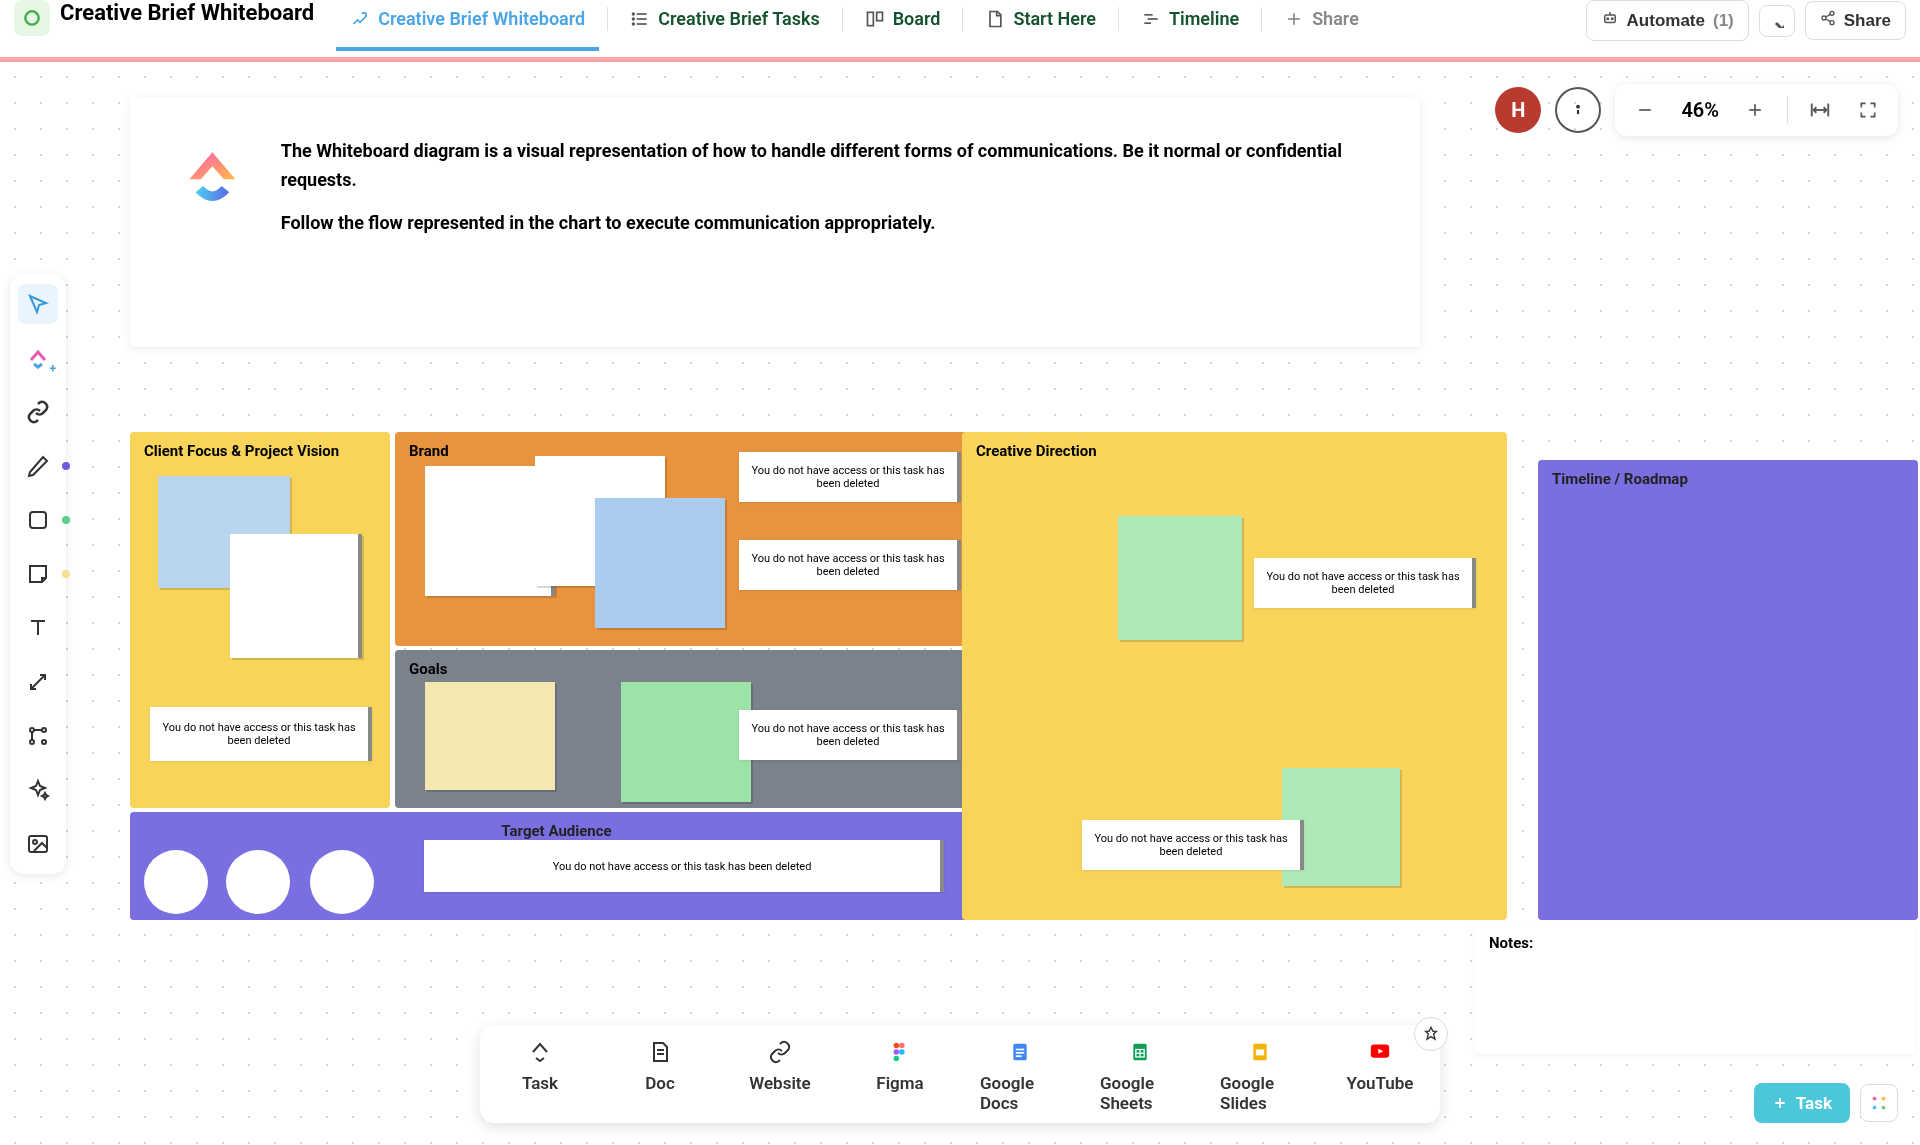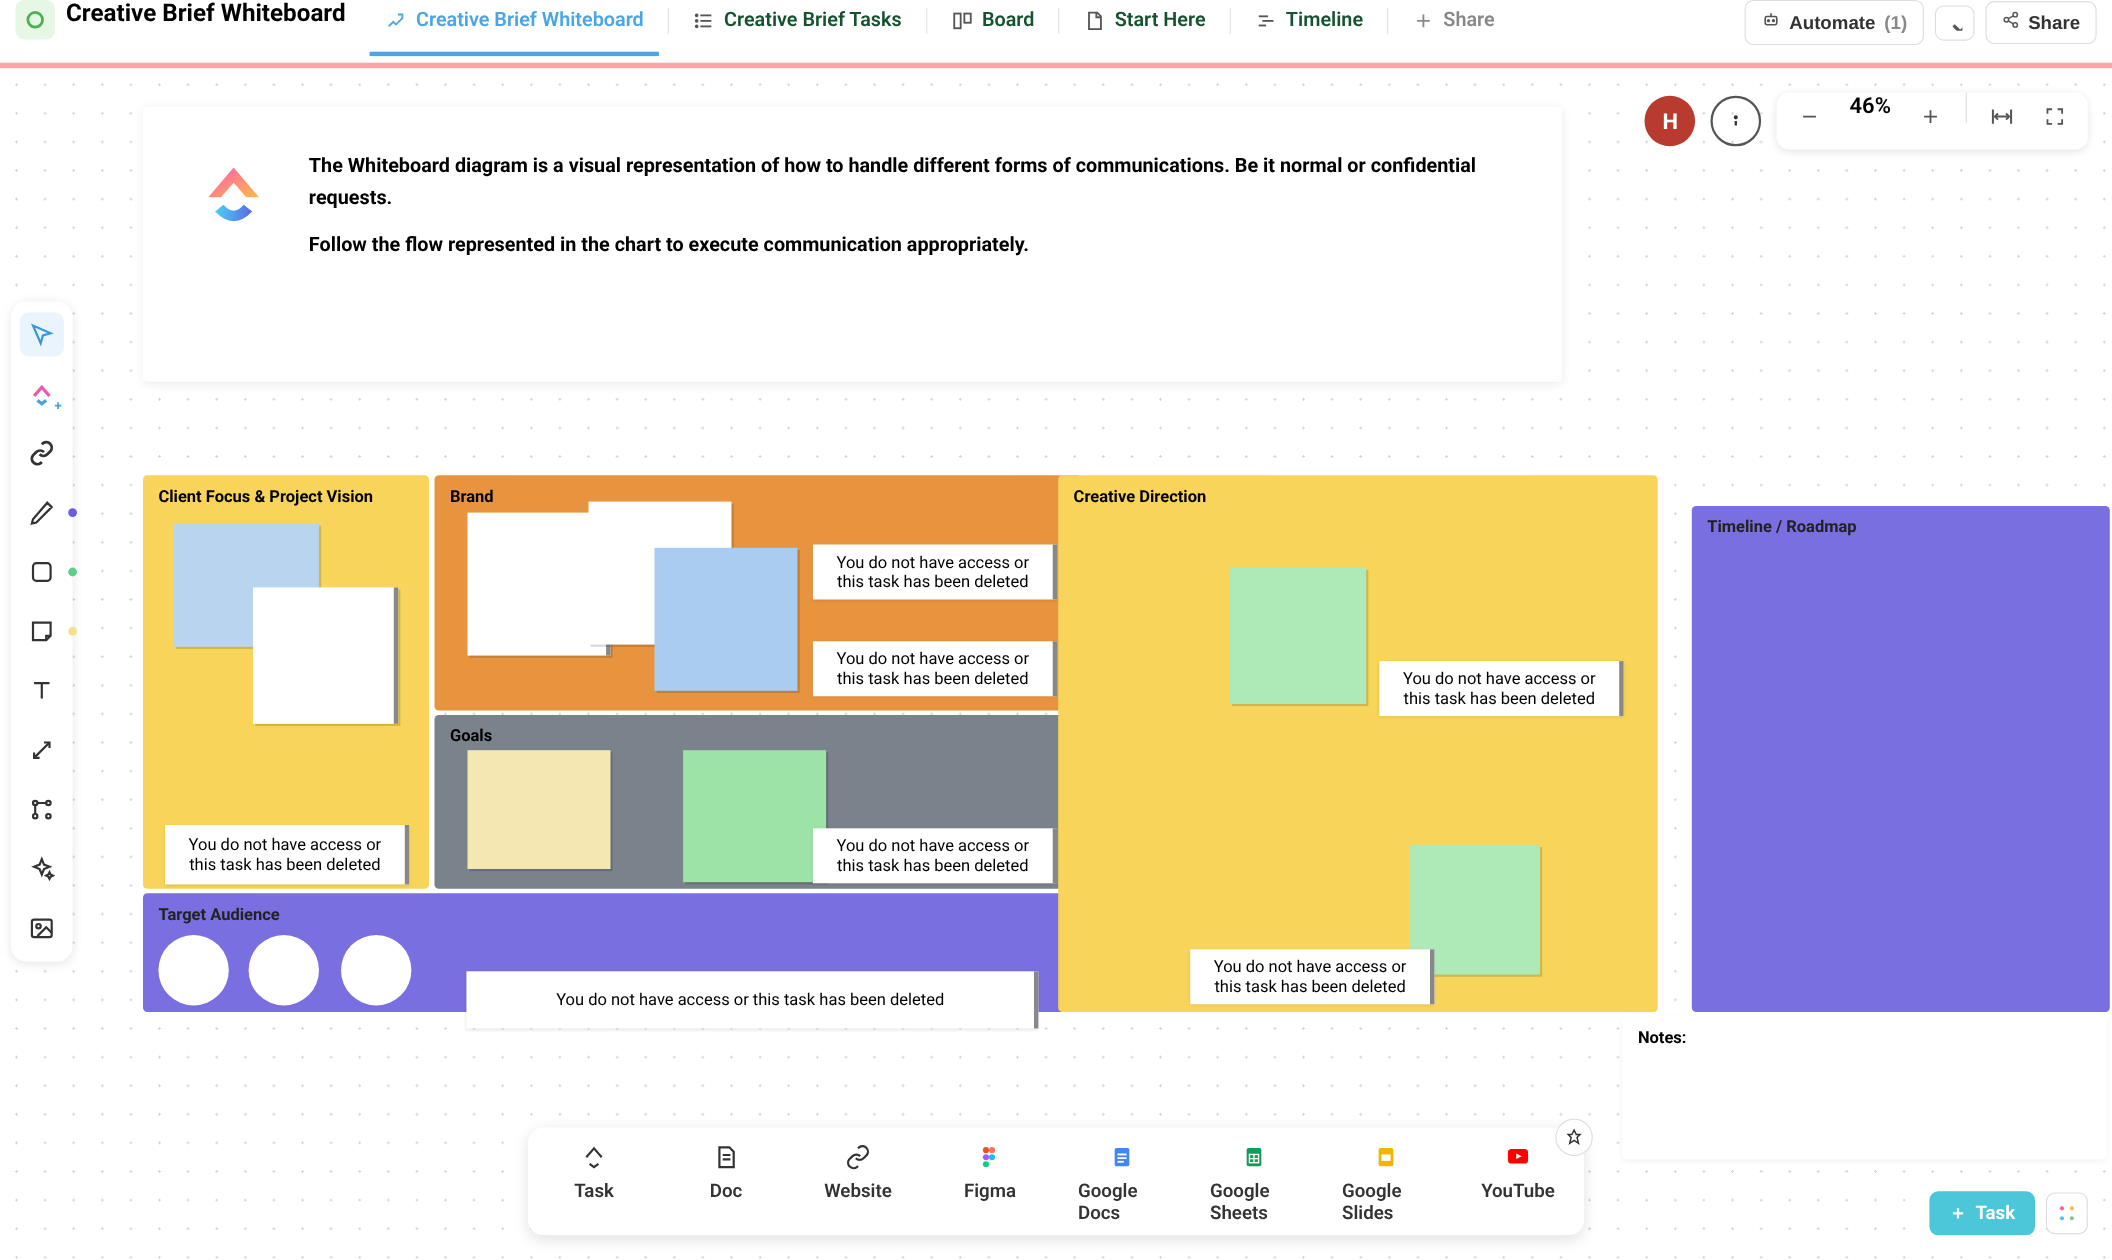--- a/index.html
+++ b/index.html
@@ -101,21 +101,21 @@
   background:#b93a2f; color:#fff;
   display:flex; align-items:center; justify-content:center;
   font-weight:700; font-size:20px;
 }
 .ctrl-circle {
   width:46px; height:46px; border-radius:50%;
   border:2px solid #555;
   display:flex; align-items:center; justify-content:center;
 }
 .zoom-group {
-  display:flex; 
+  display:flex; align-items:center;
   background:#fff; border-radius:12px;
   box-shadow:0 2px 8px rgba(0,0,0,0.1);
   height:52px; padding:0 8px; gap:4px;
 }
 .zoom-btn { width:44px; height:44px; display:flex; align-items:center; justify-content:center; cursor:pointer; font-size:24px; color:#555;}
 .zoom-val { font-size:20px; font-weight:600; padding:0 10px; }
 .zoom-sep { width:1px; height:28px; background:#ddd; margin:0 6px;}
 
 
 .wb-card {
@@ -141,25 +141,24 @@
   padding:10px 14px;
 }
 .note {
   position:absolute; background:#fff;
   box-shadow:2px 2px 0 rgba(0,0,0,0.15);
 }
 .note.border-r { border-right:4px solid #888; }
 .task-card {
   position:absolute; background:#fff;
   border-right:4px solid #888;
-  font-size:15px; text-align:center;
+  font-size:11px; text-align:center;
   display:flex; align-items:center; justify-content:center;
   padding:10px;
   box-shadow:0 1px 3px rgba(0,0,0,0.1);
-  margin-top:43px;
 }
 .circle { position:absolute; background:#fff; border-radius:50%; }
 
 
 .s-client { left:130px; top:370px; width:260px; height:376px; background:#f8d55a; }
 
 .s-brand { left:395px; top:370px; width:588px; height:214px; background:#e8943e; }
 
 .s-goals { left:395px; top:588px; width:588px; height:158px; background:#7a828c; }
 
@@ -491,21 +490,21 @@
   </div>
 
   <div class="section s-goals">
     <div class="section-title">Goals</div>
     <div class="note" style="left:30px;top:32px;width:130px;height:108px;background:#f5e7b2;"></div>
     <div class="note" style="left:226px;top:32px;width:130px;height:120px;background:#9de3a8;"></div>
     <div class="task-card" style="left:344px;top:60px;width:222px;height:50px;">You do not have access or this task has been deleted</div>
   </div>
 
   <div class="section s-target">
-    <div class="section-title" style="color:#222;">Target Audience</div>
+    <div class="section-title" style="color:#222;text-align:center;">Target Audience</div>
     <div class="circle" style="left:14px;top:38px;width:64px;height:64px;"></div>
     <div class="circle" style="left:96px;top:38px;width:64px;height:64px;"></div>
     <div class="circle" style="left:180px;top:38px;width:64px;height:64px;"></div>
     <div class="task-card" style="left:294px;top:28px;width:520px;height:52px;">You do not have access or this task has been deleted</div>
   </div>
 
   <div class="section s-creative">
     <div class="section-title">Creative Direction</div>
     <div class="note" style="left:156px;top:84px;width:124px;height:124px;background:#aeeab8;"></div>
     <div class="task-card" style="left:292px;top:126px;width:222px;height:50px;">You do not have access or this task has been deleted</div>

